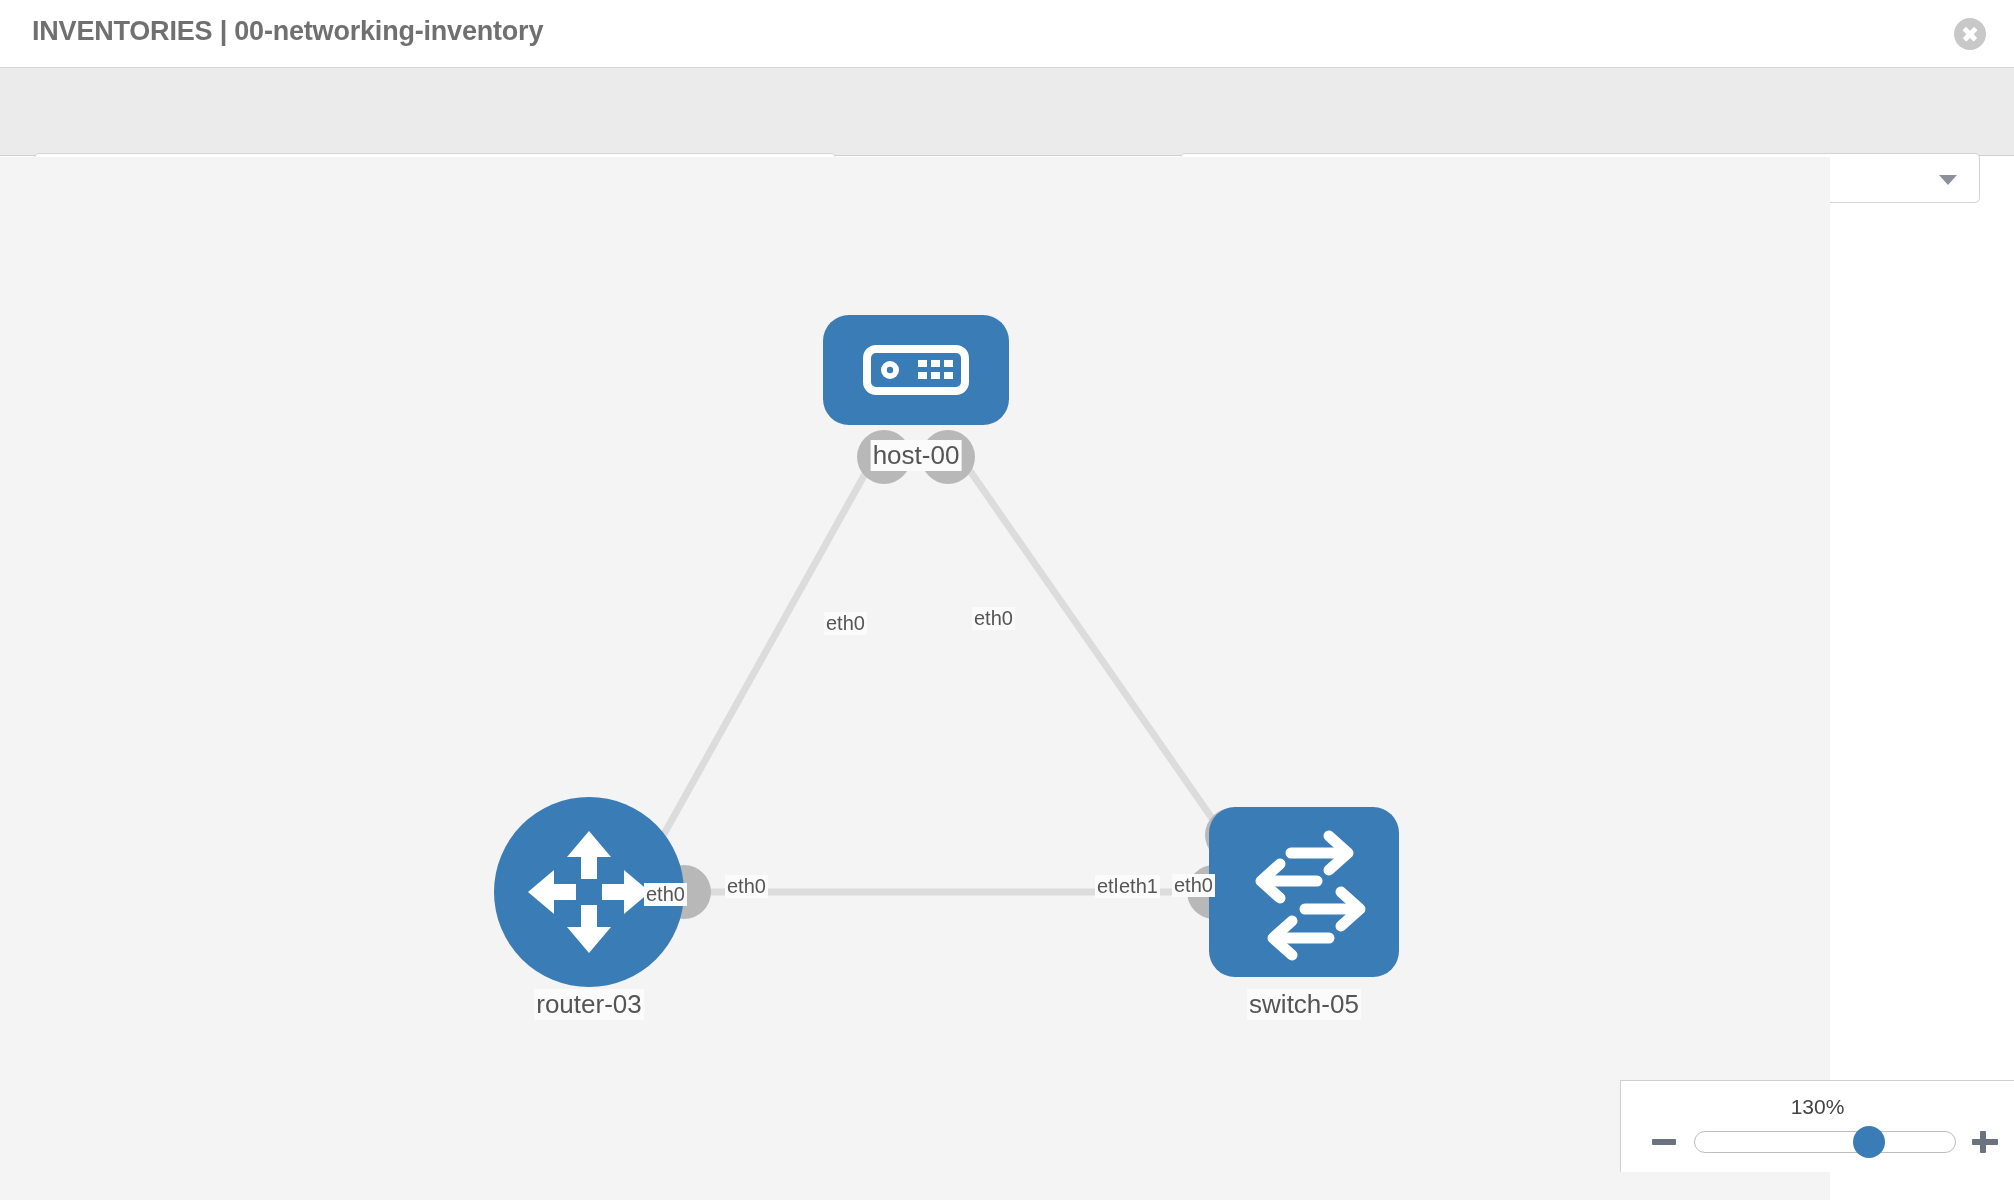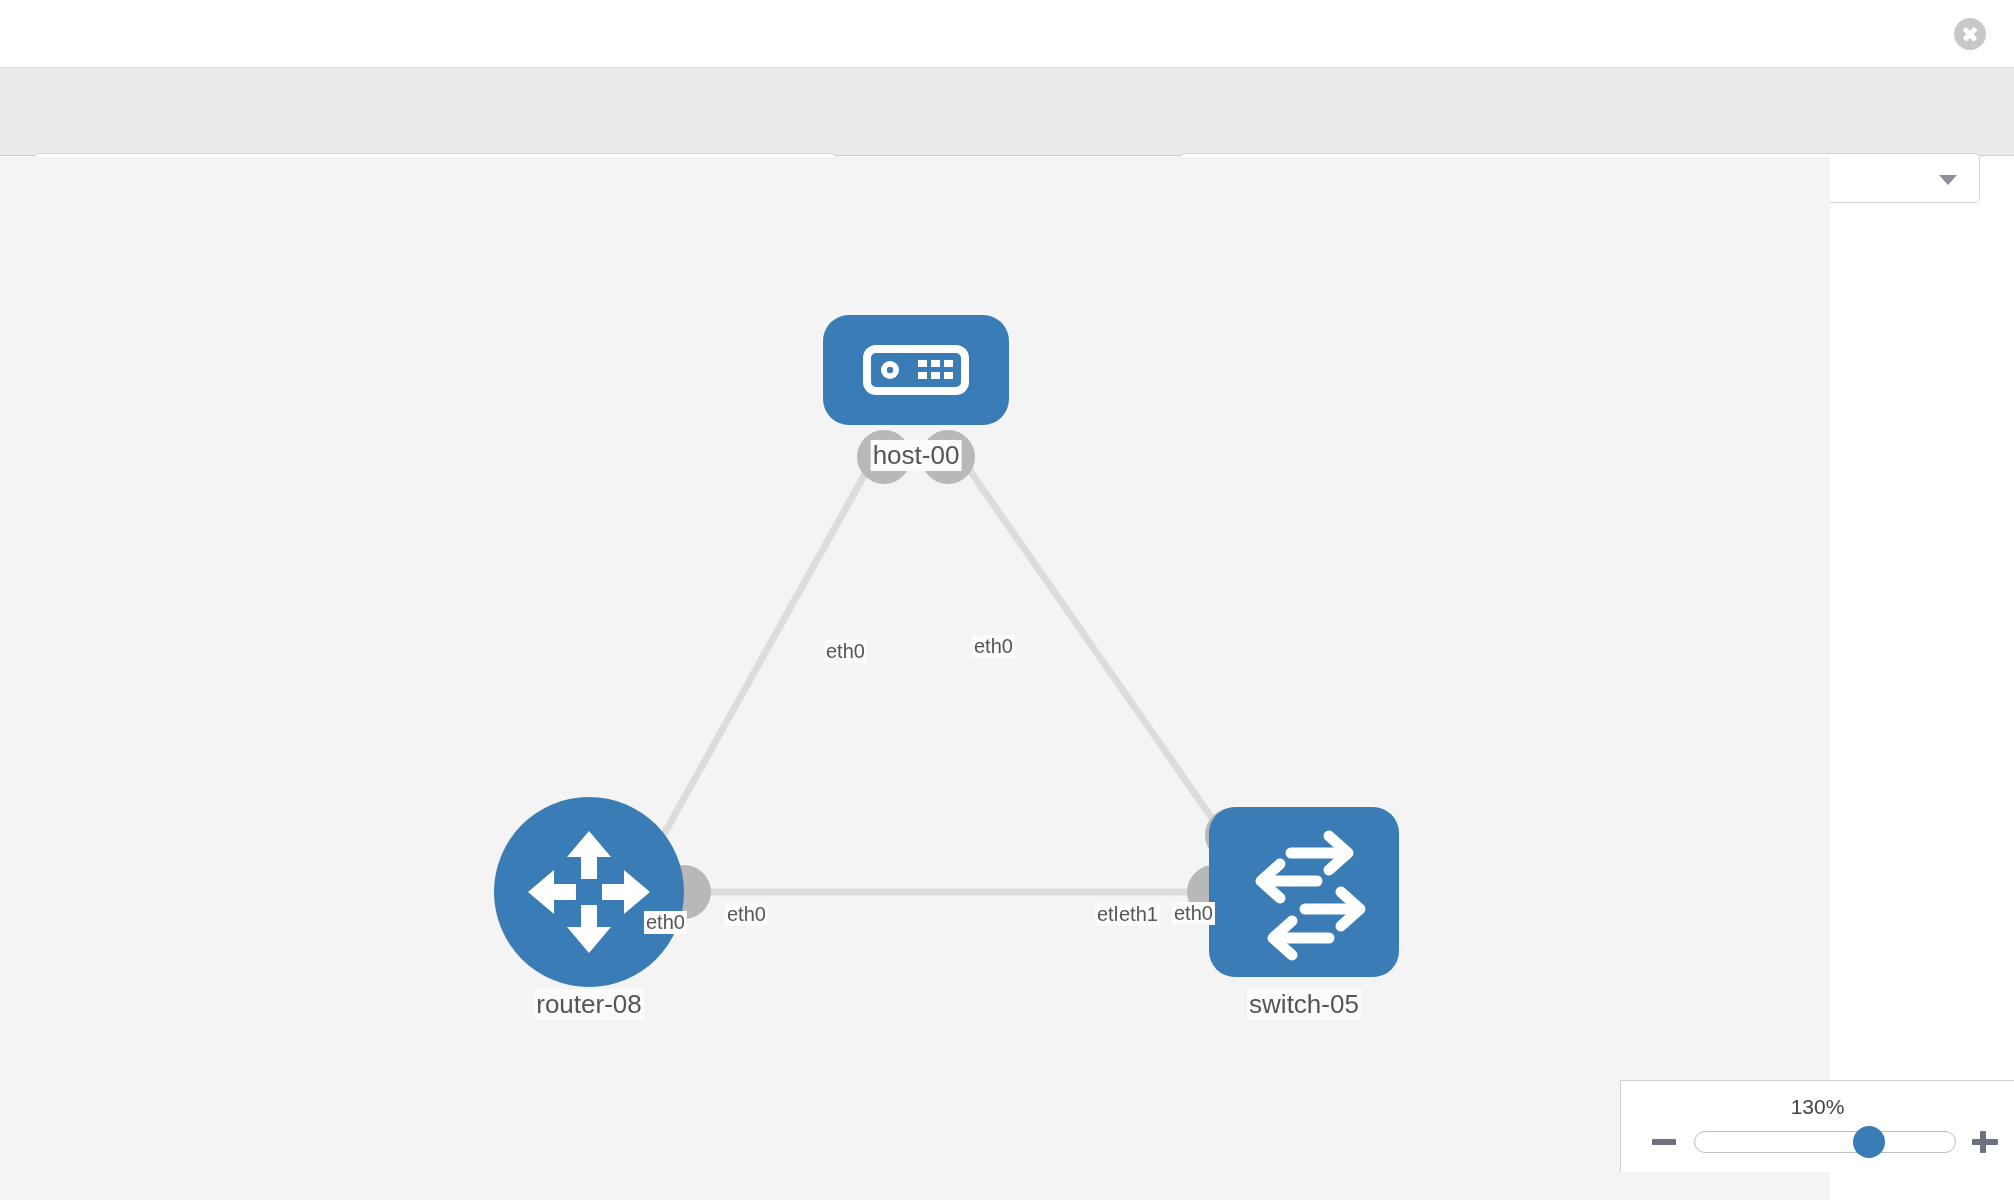--- a/index.html
+++ b/index.html
@@ -180,21 +180,20 @@
     transform: translateX(-50%);
   }
 
   .edge-label {
     position: absolute;
     font-size: 20px;
     color: #555555;
     background: #fbfbfb;
     white-space: nowrap;
     padding: 0 2px;
-    margin-top: 28px;
   }
 
   
   .zoom-panel {
     position: absolute;
     left: 1620px;
     top: 1080px;
     width: 394px;
     height: 92px;
     background: #ffffff;
@@ -250,20 +249,21 @@
     background: #3a7cb5;
     cursor: pointer;
   }
 </style>
 </head>
 <body>
 
 <div id="app">
 
   <div class="header">
+    <div class="page-title">INVENTORIES | 00-networking-inventory</div>
     <div class="close-btn"></div>
   </div>
 
   <div class="toolbar">
 
     <div class="actions-select">
       <span class="sel-label">ACTIONS</span>
       <span class="caret"></span>
     </div>
 
@@ -339,21 +339,21 @@
 
             <path d="M95 156 L73 130 L87 130 L87 108 L103 108 L103 130 L117 130 Z"></path>
 
             <path d="M34 95 L60 73 L60 87 L82 87 L82 103 L60 103 L60 117 Z"></path>
 
             <path d="M156 95 L130 117 L130 103 L108 103 L108 87 L130 87 L130 73 Z"></path>
           </g>
         </svg>
       </div>
     </div>
-    <div class="node-label" style="left:589px; top:832px;">router-08</div>
+    <div class="node-label" style="left:589px; top:832px;">router-03</div>
 
     <div class="node rrect" style="left:1209px; top:650px; width:190px; height:170px;">
       <div class="shape" style="width:190px; height:170px;"></div>
       <div class="glyph">
         <svg viewBox="0 0 190 170">
           <g stroke="#ffffff" stroke-width="11" stroke-linecap="round" stroke-linejoin="round" fill="none">
 
             <line x1="82" y1="46" x2="138" y2="46"></line>
             <polyline points="120,29 139,46 120,63"></polyline>
 

